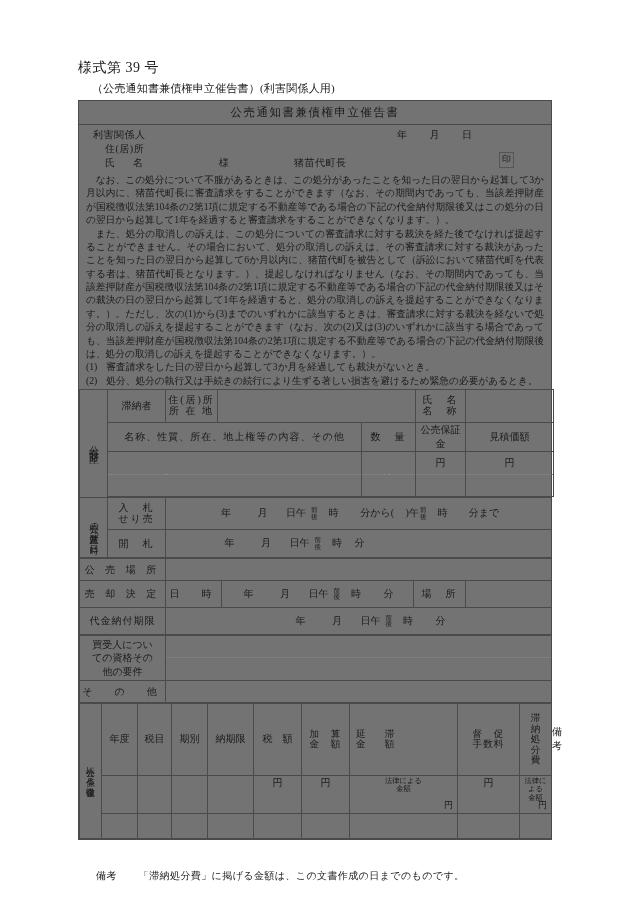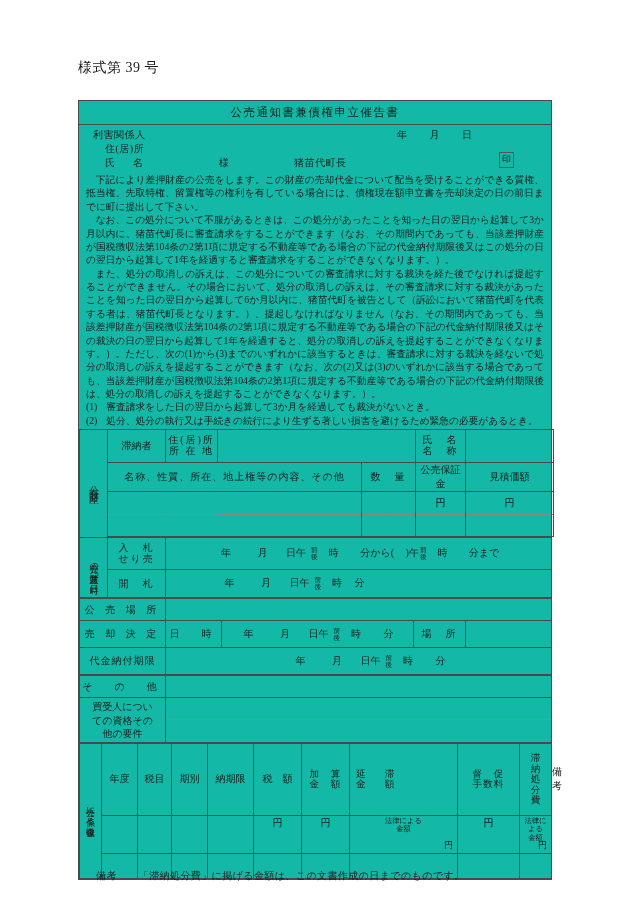--- a/index.html
+++ b/index.html
@@ -16,21 +16,21 @@
 
   
   .form-no{position:absolute;left:78px;top:59px;font-size:14px;letter-spacing:.5px;}
   .form-sub{position:absolute;left:92px;top:81px;font-size:11px;letter-spacing:.2px;}
 
   
   .frame{
     position:absolute;left:78px;top:100px;width:474px;
     border:1px solid #4a4a4a;
     box-sizing:border-box;
-    background:#14b8a6;
+    background:#737373;
   }
   .doc-title{
     text-align:center;font-size:11.5px;letter-spacing:1.5px;
     padding:4px 0 4px;border-bottom:1px solid #4a4a4a;
   }
 
   
   .addr{position:relative;height:47px;font-size:10px;}
   .addr .l1{position:absolute;left:14px;top:3px;letter-spacing:.5px;}
   .addr .l2{position:absolute;left:26px;top:17px;letter-spacing:.5px;}
@@ -99,39 +99,39 @@
   .remark{
     position:absolute;left:96px;font-size:10px;letter-spacing:.4px;
   }
 </style>
 </head>
 <body>
 
 <div class="page">
 
   <div class="form-no">様式第 39 号</div>
+  <div class="form-sub">（公売通知書兼債権申立催告書）(利害関係人用)</div>
 
   <div class="frame">
 
     <div class="doc-title">公売通知書兼債権申立催告書</div>
 
     <div class="addr">
       <div class="l1">利害関係人</div>
       <div class="l2">住(居)所</div>
       <div class="l3">氏　名</div>
       <div class="sama">様</div>
       <div class="date">
         <span>年</span><span>月</span><span>日</span>
       </div>
       <div class="issuer">猪苗代町長</div>
       <div class="seal">印</div>
     </div>
 
     <div class="body-text">
-      <p>下記により差押財産の公売をします。この財産の売却代金について配当を受けることができる質権、抵当権、先取特権、留置権等の権利を有している場合には、債権現在額申立書を売却決定の日の前日までに町に提出して下さい。</p>
       <p>なお、この処分について不服があるときは、この処分があったことを知った日の翌日から起算して3か月以内に、猪苗代町長に審査請求をすることができます（なお、その期間内であっても、当該差押財産が国税徴収法第104条の2第1項に規定する不動産等である場合の下記の代金納付期限後又はこの処分の日の翌日から起算して1年を経過すると審査請求をすることができなくなります。）。</p>
       <p>また、処分の取消しの訴えは、この処分についての審査請求に対する裁決を経た後でなければ提起することができません。その場合において、処分の取消しの訴えは、その審査請求に対する裁決があったことを知った日の翌日から起算して6か月以内に、猪苗代町を被告として（訴訟において猪苗代町を代表する者は、猪苗代町長となります。）、提起しなければなりません（なお、その期間内であっても、当該差押財産が国税徴収法第104条の2第1項に規定する不動産等である場合の下記の代金納付期限後又はその裁決の日の翌日から起算して1年を経過すると、処分の取消しの訴えを提起することができなくなります。）。ただし、次の(1)から(3)までのいずれかに該当するときは、審査請求に対する裁決を経ないで処分の取消しの訴えを提起することができます（なお、次の(2)又は(3)のいずれかに該当する場合であっても、当該差押財産が国税徴収法第104条の2第1項に規定する不動産等である場合の下記の代金納付期限後は、処分の取消しの訴えを提起することができなくなります。）。</p>
       <p class="item"><span class="num">(1)</span><span>審査請求をした日の翌日から起算して3か月を経過しても裁決がないとき。</span></p>
       <p class="item"><span class="num">(2)</span><span>処分、処分の執行又は手続きの続行により生ずる著しい損害を避けるため緊急の必要があるとき。</span></p>
     </div>
 
     <table class="g">
       <colgroup>
         <col style="width:28px">
           <col style="width:58px">
@@ -271,35 +271,35 @@
     </tbody>
       </table>
 
     <table class="g">
       <colgroup>
           <col style="width:86px">
           <col style="width:386px">
         </colgroup>
       <tbody>
           <tr>
-        <td class="sp6" style="height:21px">そ　の　他</td>
-        <td class="tl"></td>
-      </tr>
-      <tr>
         <td class="tl" style="height:44px;vertical-align:middle">
           <div style="font-size:10px;line-height:1.32;letter-spacing:0">
             <div>買受人につい</div>
             <div>ての資格その</div>
             <div>他の要件</div>
           </div>
         </td>
         <td class="tl">
           <div style="height:21px;border-bottom:1px dotted #8a8a8a"></div>
           <div style="height:22px"><span></span></div>
         </td>
+      </tr>
+      <tr>
+        <td class="sp6" style="height:21px">そ　の　他</td>
+        <td class="tl"></td>
       </tr>
     </tbody>
       </table>
 
     <table class="g">
       <colgroup>
         <col style="width:22px">
           <col style="width:36px">
           <col style="width:34px">
         <col style="width:36px">

